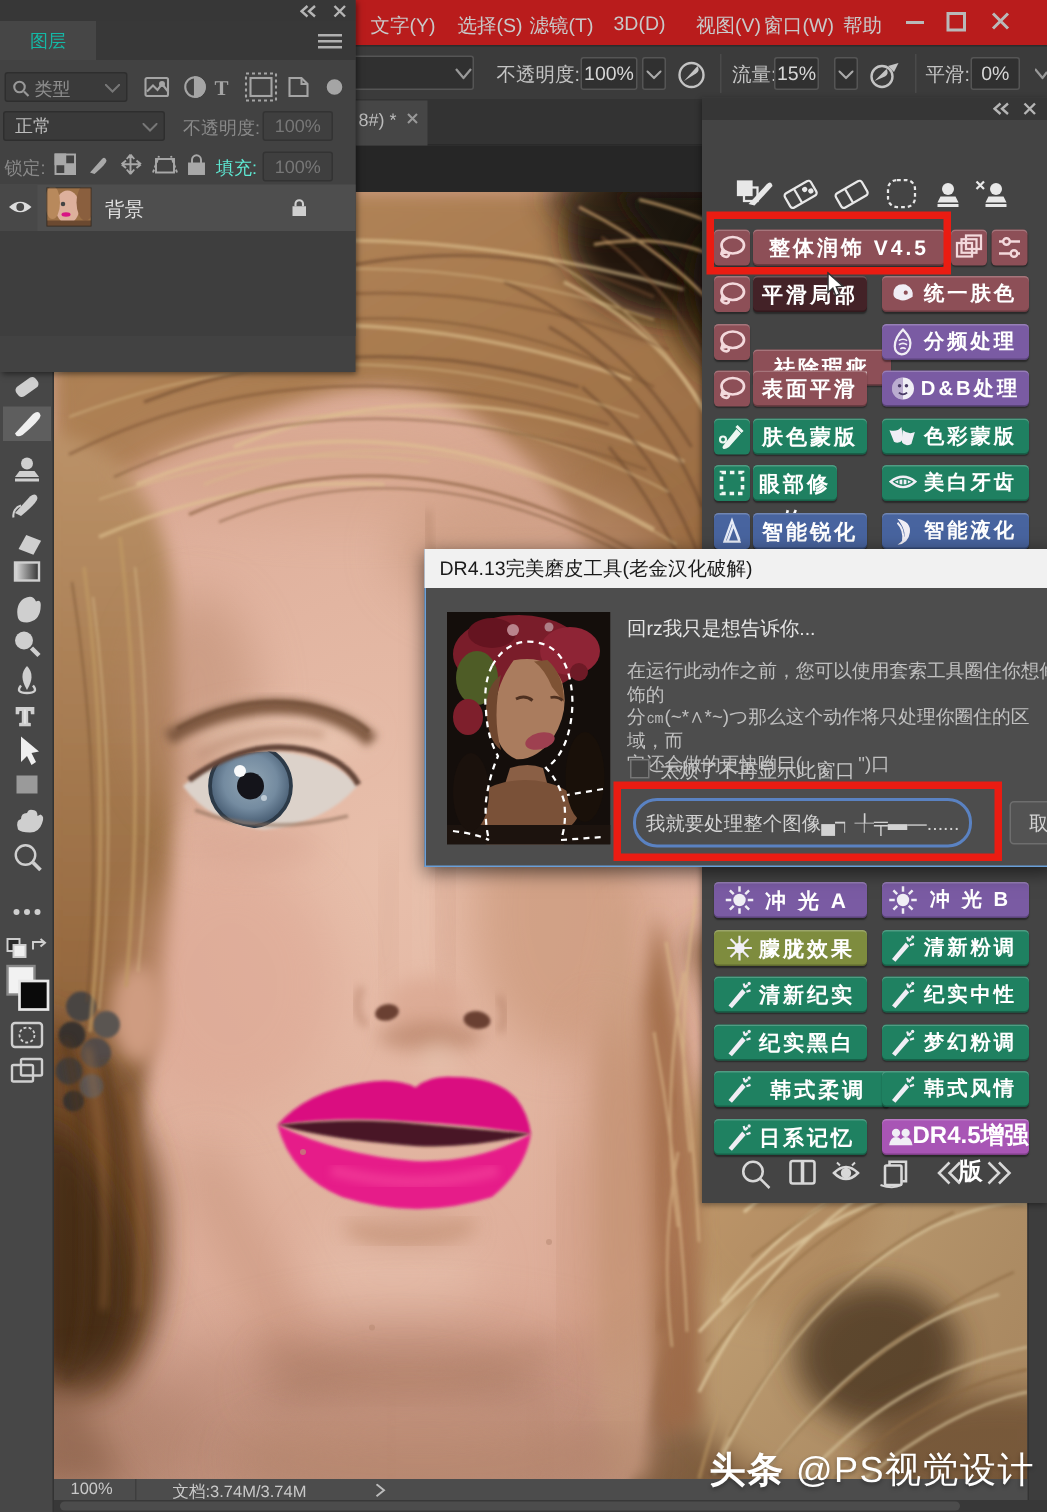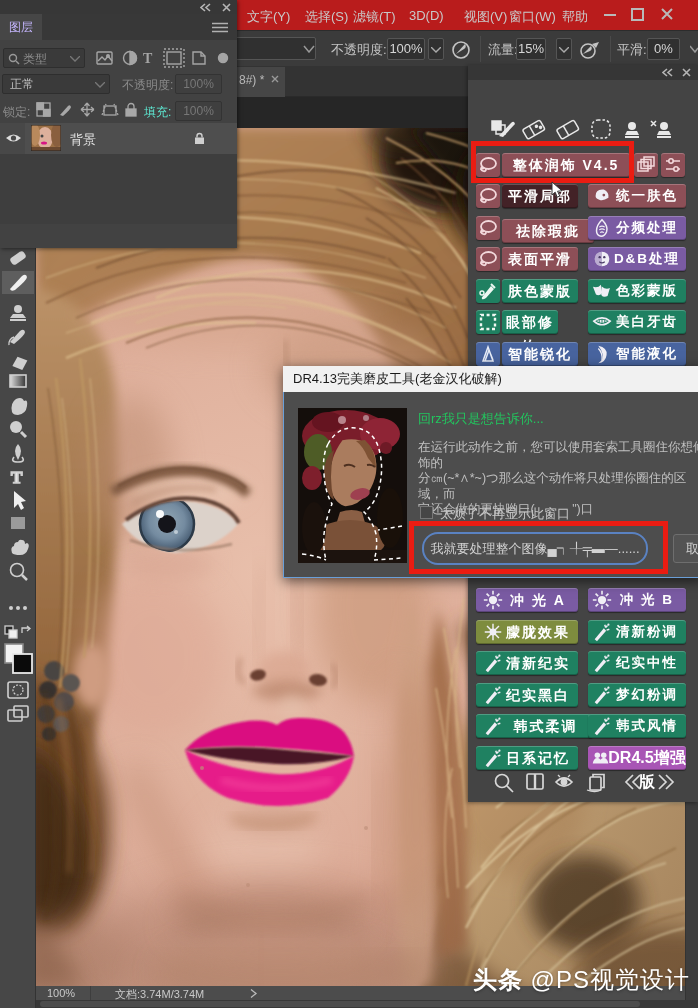--- a/index.html
+++ b/index.html
@@ -375,21 +375,21 @@
 <div id="layers">
 <div class="ab" style="left:0;top:0;width:237px;height:14px;background:#373737">
 <svg class="ab" style="left:200px;top:3px" width="34" height="9" viewBox="0 0 34 9">
         <g stroke="#b5b5b5" stroke-width="1.6" fill="none">
           <path d="M5,1 L1,4.5 L5,8 M10,1 L6,4.5 L10,8"></path>
           <path d="M23,1 L30,8 M30,1 L23,8"></path>
         </g>
       </svg>
 </div>
 <div class="ab" style="left:0;top:14px;width:237px;height:26px;background:#383838">
-<div class="ab" style="left:0;top:0;width:42px;height:26px;background:#464646;color:#c4b5fd;font-size:12px;line-height:26px;text-align:center">图层</div>
+<div class="ab" style="left:0;top:0;width:64px;height:26px;background:#464646;color:#14b8a6;font-size:12px;line-height:26px;text-align:center">图层</div>
 <svg class="ab" style="left:212px;top:8px" width="16" height="11">
         <g stroke="#b0b0b0" stroke-width="1.6">
           <path d="M0,1.5 H16 M0,5.5 H16 M0,9.5 H16"></path>
         </g>
       </svg>
 </div>
 <div class="ab" style="left:0;top:40px;width:237px;height:184px;background:#424242">
 <div class="ab" style="left:3px;top:8px;width:82px;height:20px;background:#3a3a3a;border:1px solid #2e2e2e;border-radius:2px">
 <svg class="ab" style="left:4px;top:4px" width="12" height="12">
           <circle cx="5" cy="5" r="3.5" stroke="#999" fill="none" stroke-width="1.4"></circle>
@@ -541,21 +541,21 @@
         </g>
       </svg></div>
 <div class="ik mar" style="left:193px;top:87.5px"><svg width="24" height="24" viewBox="0 0 24 24">
         <g stroke="#f3d9dc" stroke-width="1.6">
           <path d="M5,8 H19 M5,16 H19"></path>
           <circle cx="10" cy="8" r="2.2" fill="#8d4f57"></circle>
           <circle cx="15" cy="16" r="2.2" fill="#8d4f57"></circle>
         </g>
       </svg></div>
 <div class="db dkm" style="left:34px;top:119px;width:76px">平滑局部</div>
-<div class="db mar" style="left:34px;top:154px;width:92px">祛除瑕疵</div>
+<div class="db mar" style="left:34px;top:168px;width:92px">祛除瑕疵</div>
 <div class="db mar" style="left:34px;top:182px;width:76px">表面平滑</div>
 <div class="db grn" style="left:34px;top:213.5px;width:76px">肤色蒙版</div>
 <div class="db grn" style="left:34px;top:245px;width:56px">眼部修饰</div>
 <div class="db blu" style="left:34px;top:276.5px;width:76px">智能锐化</div>
 <div class="db mar" style="left:120px;top:119px;width:98px;padding-left:20px;font-size:13.5px">统一肤色<svg class="ab" style="left:3px;top:1px" width="22" height="22" viewBox="0 0 24 24">
         <path d="M5,12 q0,-8 9,-7 q6,3 5,9 q-6,4 -10,2 q-4,-1 -4,-4 Z" fill="#f0eef5"></path>
         <circle cx="14" cy="11" r="1.5" fill="#8d4f57"></circle>
       </svg></div>
 <div class="db pur" style="left:120px;top:150.5px;width:98px;padding-left:20px;font-size:13.5px">分频处理<svg class="ab" style="left:3px;top:1px" width="22" height="22" viewBox="0 0 24 24">
         <path d="M12,3 q7,7 5,13 q-2,5 -6,5 q-5,-1 -5,-6 q0,-6 6,-12 Z" fill="none" stroke="#f0eef5" stroke-width="1.6"></path>
@@ -683,21 +683,21 @@
 <ellipse cx="52" cy="132" rx="36" ry="20" fill="#7a5138"></ellipse>
 <rect x="0" y="142" width="109" height="13" fill="#1c130e"></rect>
 <ellipse cx="92" cy="110" rx="13" ry="30" fill="#191009"></ellipse>
 <ellipse cx="16" cy="120" rx="12" ry="26" fill="#1a110c"></ellipse>
 <g stroke="#fff" stroke-width="1.5" fill="none" stroke-dasharray="4,3.5">
 <path d="M30,36 Q40,18 58,20 Q74,22 80,38 Q86,56 82,76 Q78,96 66,104 Q74,112 78,126 Q80,140 76,152"></path>
 <path d="M30,36 Q24,48 26,66 Q27,84 34,96 Q28,110 26,126 Q25,140 28,152"></path>
 <path d="M4,146 Q20,148 28,152 M76,152 L104,150 M104,118 L80,122"></path>
 </g>
 </svg>
-<div class="ab" style="left:134px;top:44px;color:#22c55e;font-size:13px">回rz我只是想告诉你...</div>
+<div class="ab" style="left:134px;top:44px;color:#e5e5e5;font-size:13px">回rz我只是想告诉你...</div>
 <div class="ab" style="left:134px;top:74px;color:#c0c0c0;font-size:12.5px;line-height:15.5px;width:290px">在运行此动作之前，您可以使用套索工具圈住你想修饰的<br>分㎝(~*∧*~)つ那么这个动作将只处理你圈住的区域，而<br>它还会做的更快哟口(　。　")口</div>
 <div class="ab" style="left:136px;top:140px;width:13px;height:13px;background:#464646;border:1px solid #767676"></div>
 <span class="ab" style="left:156px;top:139px;color:#c6c6c6;font-size:13px">太烦了不再显示此窗口</span>
 <div class="ab" style="left:138px;top:166px;width:226px;height:33px;border:2px solid #5a82c2;border-radius:16px;background:#4d4d4d;color:#d2d2d2;font-size:13px;line-height:29px;text-align:center">我就要处理整个图像▄┑╀╤▬—......</div>
 <div class="ab" style="left:389px;top:168px;width:58px;height:29px;background:#535353;border:1px solid #6e6e6e;border-radius:3px;color:#d2d2d2;font-size:13px;line-height:27px;padding-left:12px">取消</div>
 </div>
 <div class="redrect" style="left:471px;top:141px;width:163px;height:42px"></div>
 <div class="redrect" style="left:409px;top:521px;width:259px;height:53px"></div>
 <svg class="ab" style="left:551px;top:181px;z-index:65" width="12" height="18" viewBox="0 0 12 18">
     <path d="M1,1 L1,14 L4.2,11.2 L6.2,16.2 L8.7,15 L6.6,10.2 L11,9.8 Z" fill="#fff" stroke="#333" stroke-width="1"></path>

